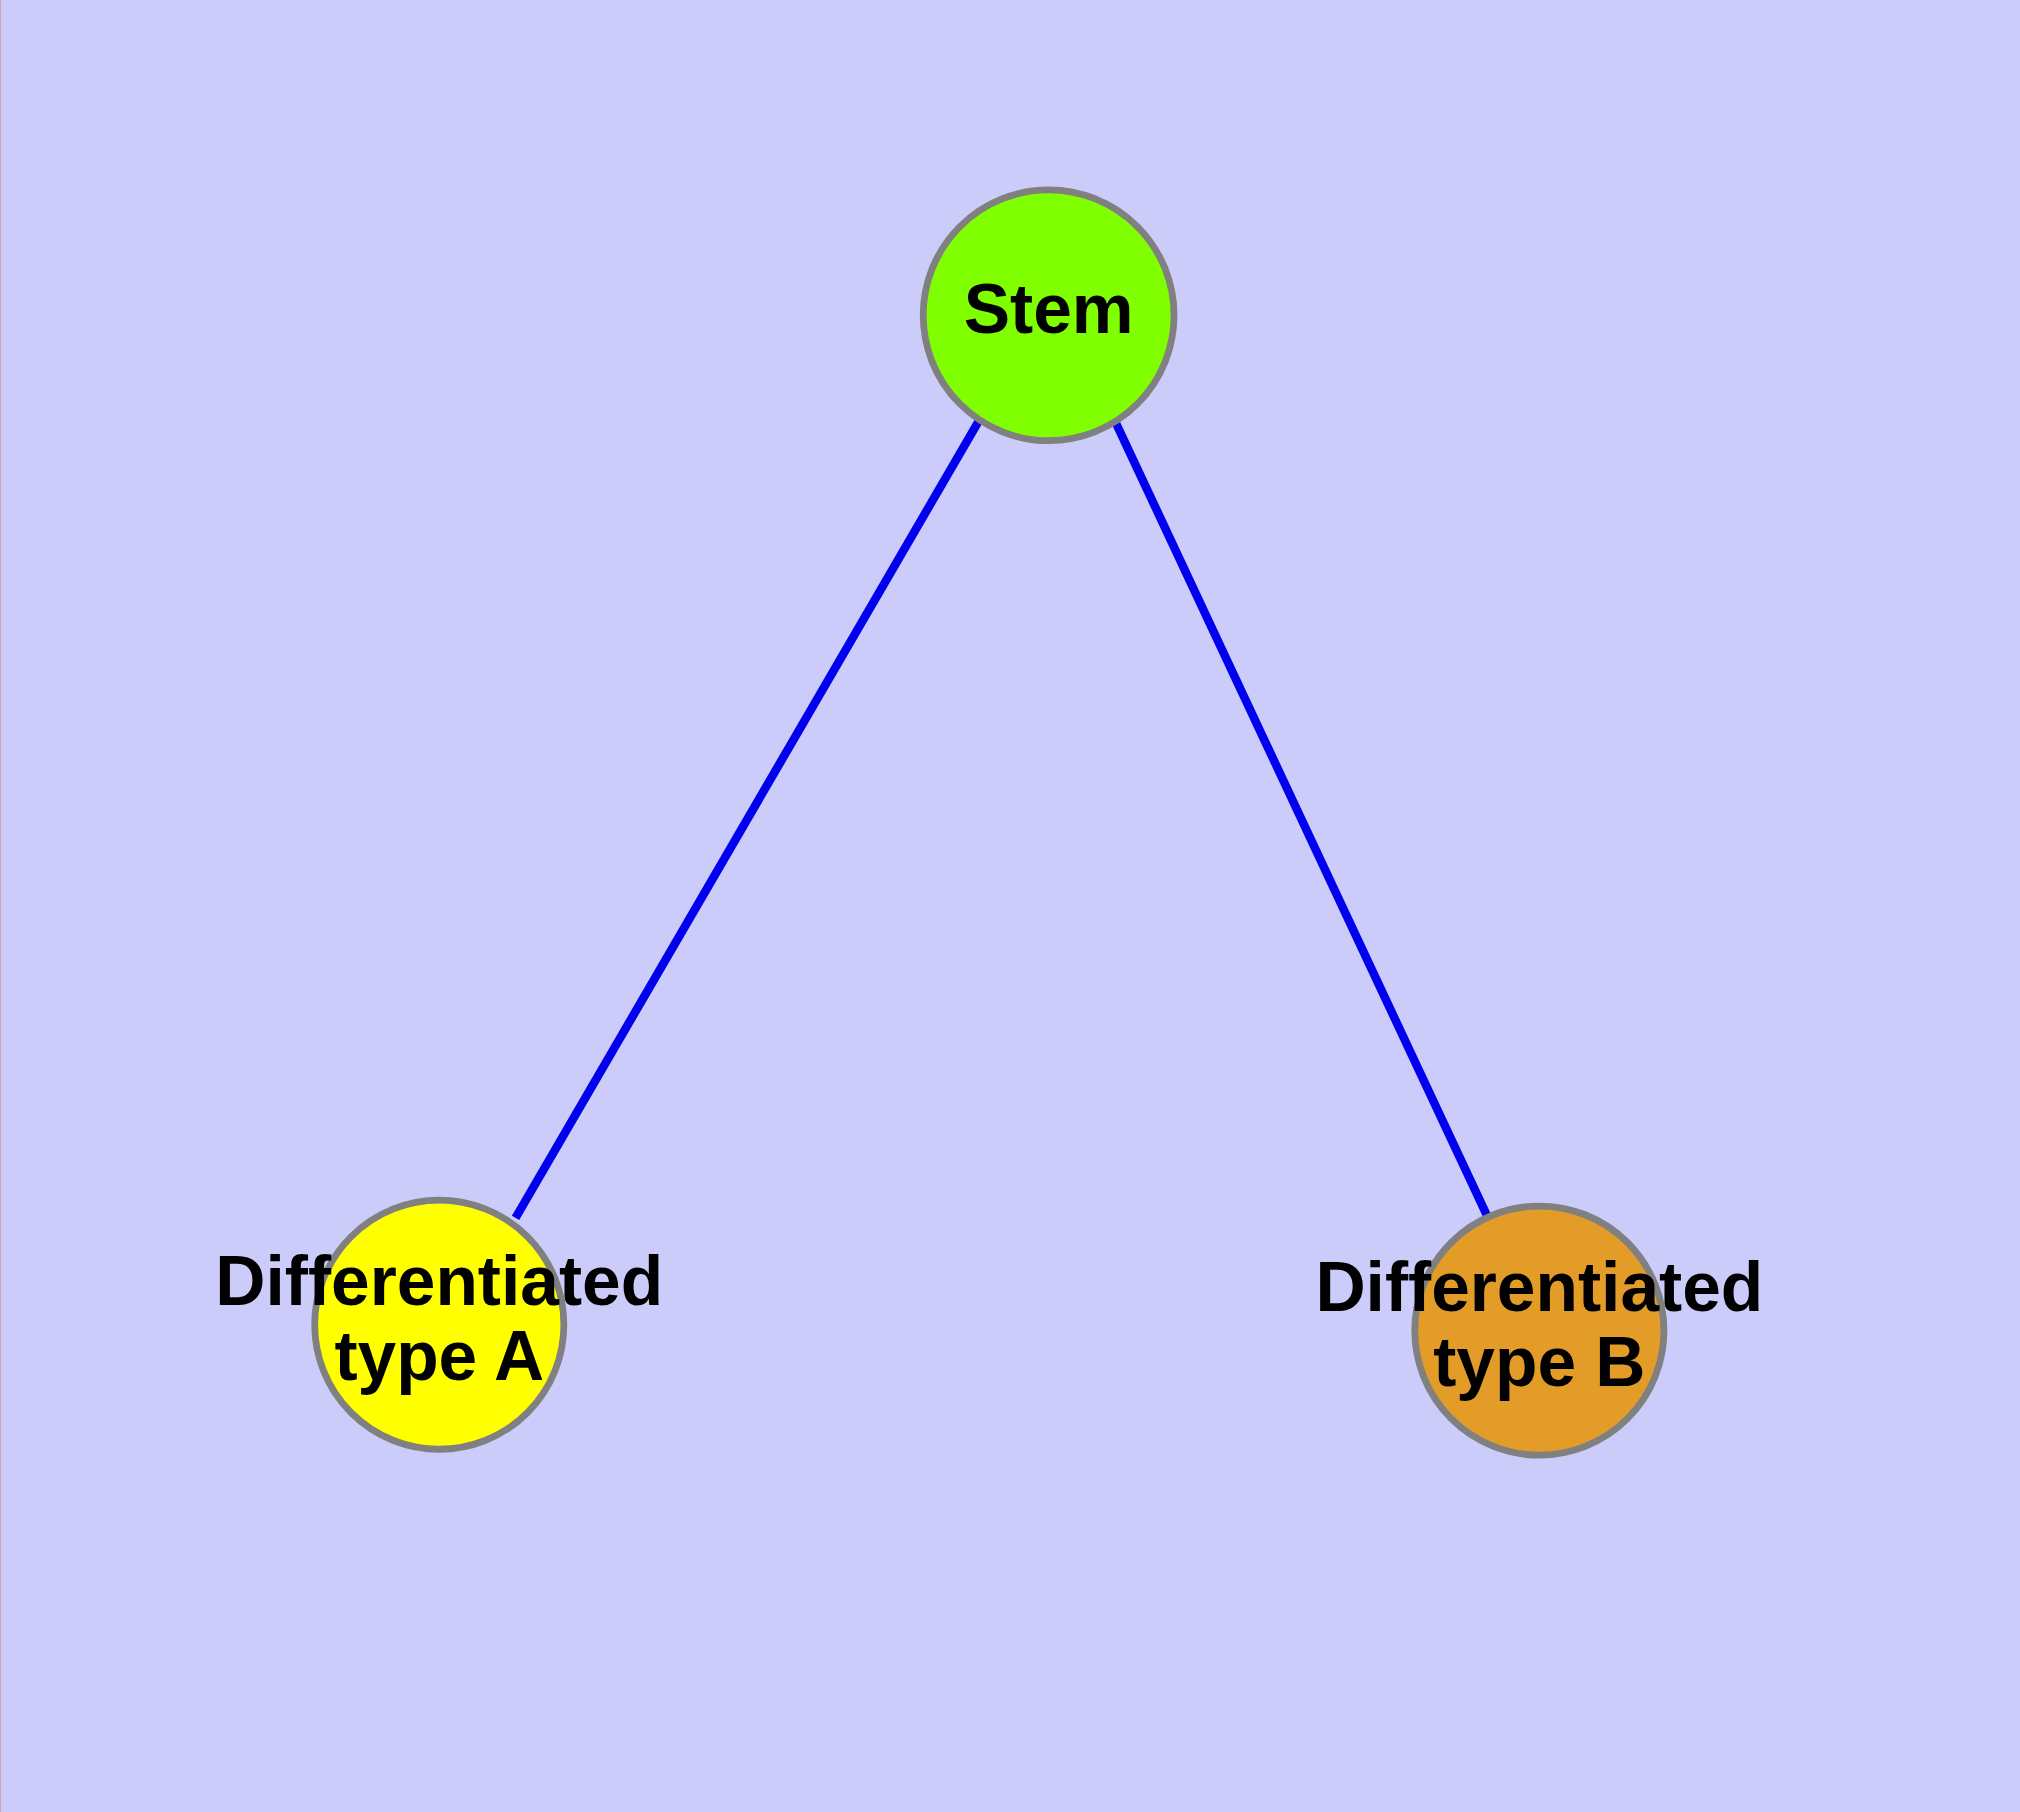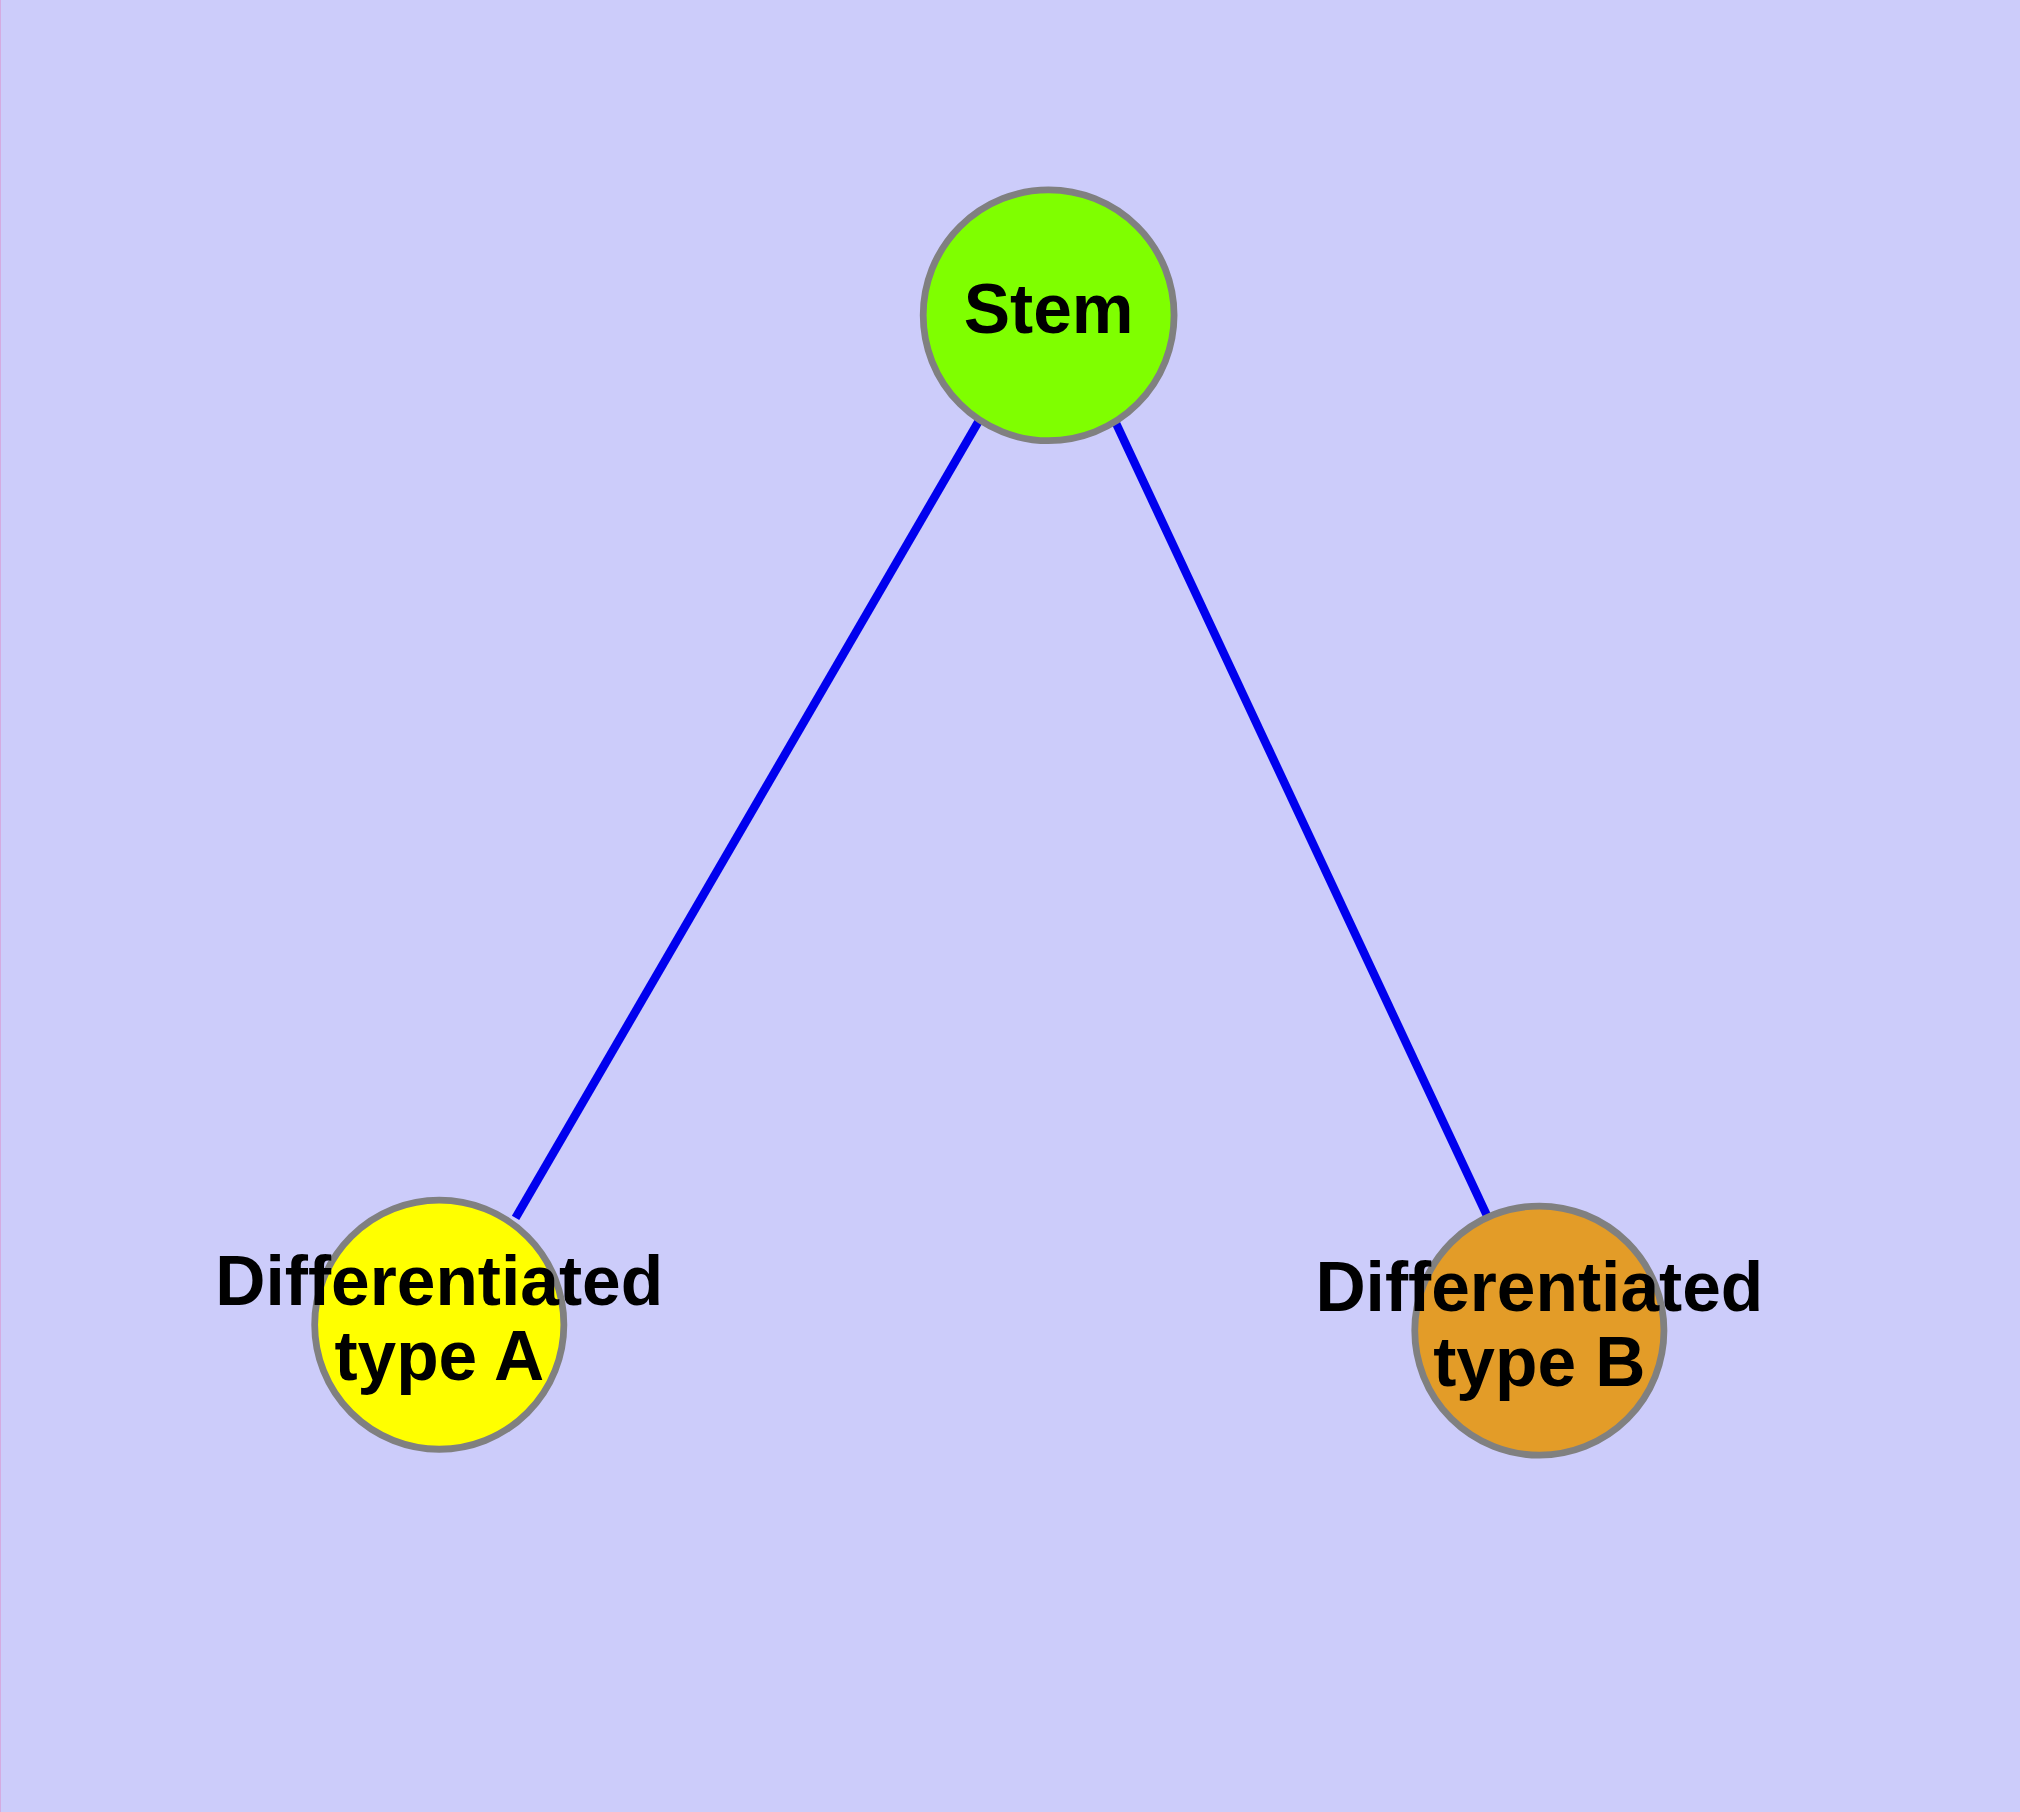--- a/index.html
+++ b/index.html
@@ -28,21 +28,21 @@
     fill: #000000;
     text-anchor: middle;
     dominant-baseline: middle;
     paint-order: normal;
     white-space: pre;
   }
 </style>
 </head>
 <body>
 
-<div id="stage" style="width: 2018px; height: 1812px; background: #ec4899;">
+<div id="stage" style="width: 2018px; height: 1812px; background: #c2410c;">
   <svg id="graph-svg" viewBox="0 0 2384 2138" xmlns="http://www.w3.org/2000/svg" style="width: 2021px; height: 1812px;">
 
     <rect id="bg-rect" x="0" y="0" width="2384" height="2138" fill="#ccccfa"></rect>
 
     <g id="edges-layer">
         <line x1="1155" y1="496" x2="608" y2="1437" stroke="#0000ee" stroke-width="10" stroke-linecap="butt"></line>
         <line x1="1314" y1="494" x2="1755" y2="1436" stroke="#0000ee" stroke-width="10" stroke-linecap="butt"></line>
       </g>
     <g id="nodes-layer">
         <g>

